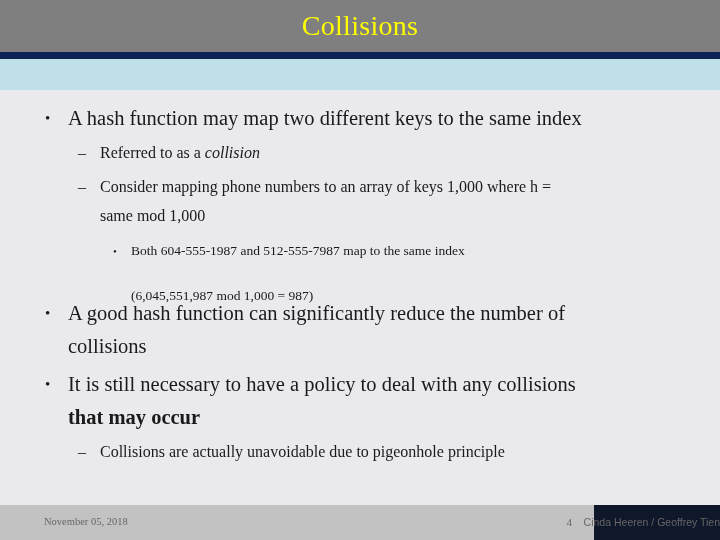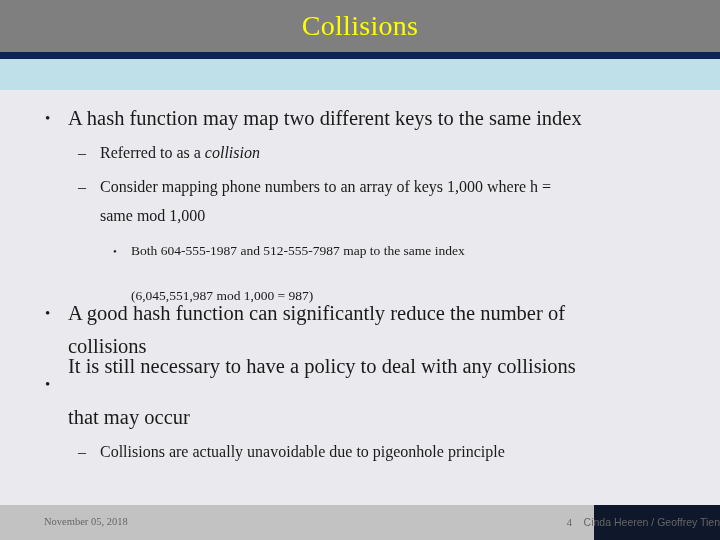--- a/index.html
+++ b/index.html
@@ -178,22 +178,22 @@
 
     <span class="bullet-mark lvl3-mark" style="left:113px; top:152px;">•</span>
     <span class="line lvl3" style="left:131px; top:151px;">Both 604-555-1987 and 512-555-7987 map to the same index</span>
     <span class="line lvl3" style="left:131px; top:175px;margin-top:21px;">(6,045,551,987 mod 1,000 = 987)</span>
 
     <span class="bullet-mark lvl1-mark" style="left:45px; top:210px;">•</span>
     <span class="line lvl1" style="left:68px; top:210px;">A good hash function can significantly reduce the number of</span>
     <span class="line lvl1" style="left:68px; top:243px;">collisions</span>
 
     <span class="bullet-mark lvl1-mark" style="left:45px; top:281px;">•</span>
-    <span class="line lvl1" style="left:68px; top:263px;text-align:center;">It is still necessary to have a policy to deal with any collisions</span>
-    <span class="line lvl1" style="left:68px; top:314px;">that may occur</span>
+    <span class="line lvl1" style="left:68px; top:281px;text-align:center;">It is still necessary to have a policy to deal with any collisions</span>
+    <span class="line lvl1" style="left:68px; top:314px;font-weight:bold;">that may occur</span>
 
     <span class="bullet-mark lvl2-mark" style="left:78px; top:351px;">–</span>
     <span class="line lvl2" style="left:100px; top:351px;">Collisions are actually unavoidable due to pigeonhole principle</span>
 
   </div>
 
   <div class="footer">
     <span class="footer-date">November 05, 2018</span>
     <span class="footer-authors">Cinda Heeren / Geoffrey Tien</span>
     <span class="footer-pageno">4</span>

